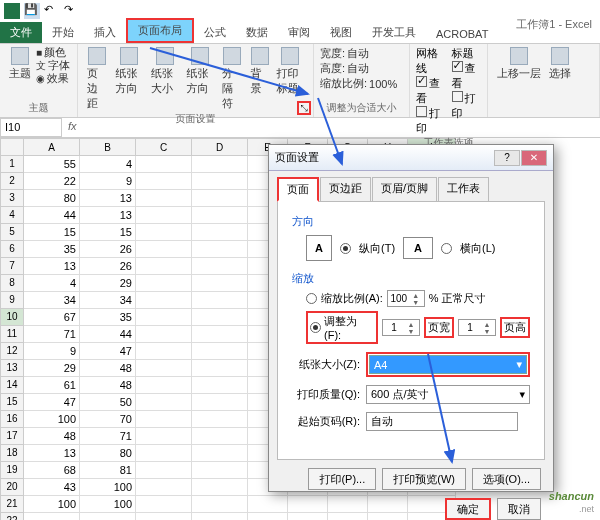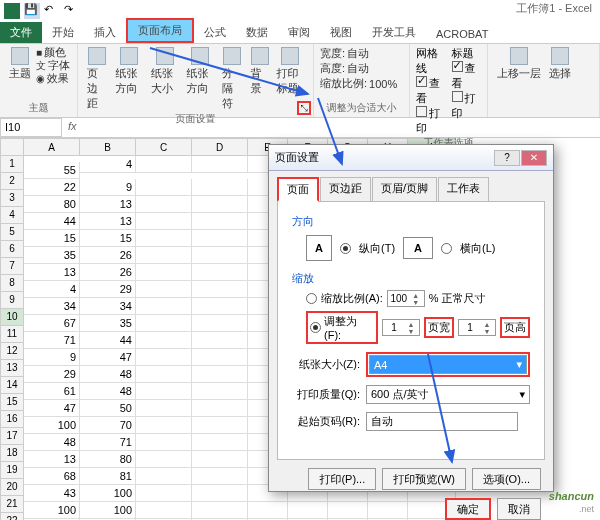--- a/index.html
+++ b/index.html
@@ -1,19 +1,19 @@
 <!DOCTYPE html>
 <html><head>
 <meta charset="utf-8">
 <style>
 *{box-sizing:border-box;margin:0;padding:0;font-family:"Microsoft YaHei",SimSun,sans-serif;font-size:11px}
 body{background:#fff;width:600px;height:520px;overflow:hidden;position:relative}
 .qat{height:22px;background:#fff;display:flex;align-items:center;padding:0 4px;gap:4px}
 .qat .ic{width:16px;height:16px;display:inline-block}
-.title-right{position:absolute;right:8px;top:1px;font-size:11px;color:#666}
+.title-right{position:absolute;right:8px;top:17px;font-size:11px;color:#666}
 .tabs{height:22px;display:flex;align-items:flex-end;background:#fff;border-bottom:1px solid #ccc}
 .tab{padding:3px 10px;color:#444;cursor:pointer}
 .tab.file{background:#217346;color:#fff}
 .tab.active{border:2px solid #e33;background:#7dd3fc}
 .ribbon{height:74px;background:#f3f3f3;border-bottom:1px solid #ccc;display:flex;position:relative}
 .rgroup{border-right:1px solid #ddd;padding:2px 6px;display:flex;flex-direction:column;justify-content:space-between}
 .rgroup .lbl{text-align:center;font-size:10px;color:#666}
 .rbtn{display:flex;flex-direction:column;align-items:center;gap:1px;padding:1px 3px;font-size:10px;color:#333}
 .rbtn .ic{width:18px;height:18px;background:#d0d8e0;border:1px solid #9ab}
 .rrow{display:flex;gap:2px}
@@ -227,21 +227,21 @@
         <div class="colhdr" style="width: 56px;">C</div>
         <div class="colhdr" style="width: 56px;">D</div>
         <div class="colhdr" style="width: 40px;">E</div>
         <div class="colhdr" style="width: 40px;">F</div>
         <div class="colhdr" style="width: 40px;">G</div>
         <div class="colhdr" style="width: 40px;">H</div>
         <div class="colhdr sel" style="width: 48px;">I</div>
       </div>
     <div class="cells" id="cells">
         <div class="cell-row">
-          <div class="cell" style="width: 56px; margin-top: 6px;">55</div>
+          <div class="cell" style="width: 56px;">55</div>
           <div class="cell" style="width: 56px;">4</div>
           <div class="cell" style="width: 56px;"></div>
           <div class="cell" style="width: 56px;"></div>
           <div class="cell" style="width: 40px;"></div>
           <div class="cell" style="width: 40px;"></div>
           <div class="cell" style="width: 40px;"></div>
           <div class="cell" style="width: 40px;"></div>
           <div class="cell" style="width: 48px;"></div>
         </div>
         <div class="cell-row">

